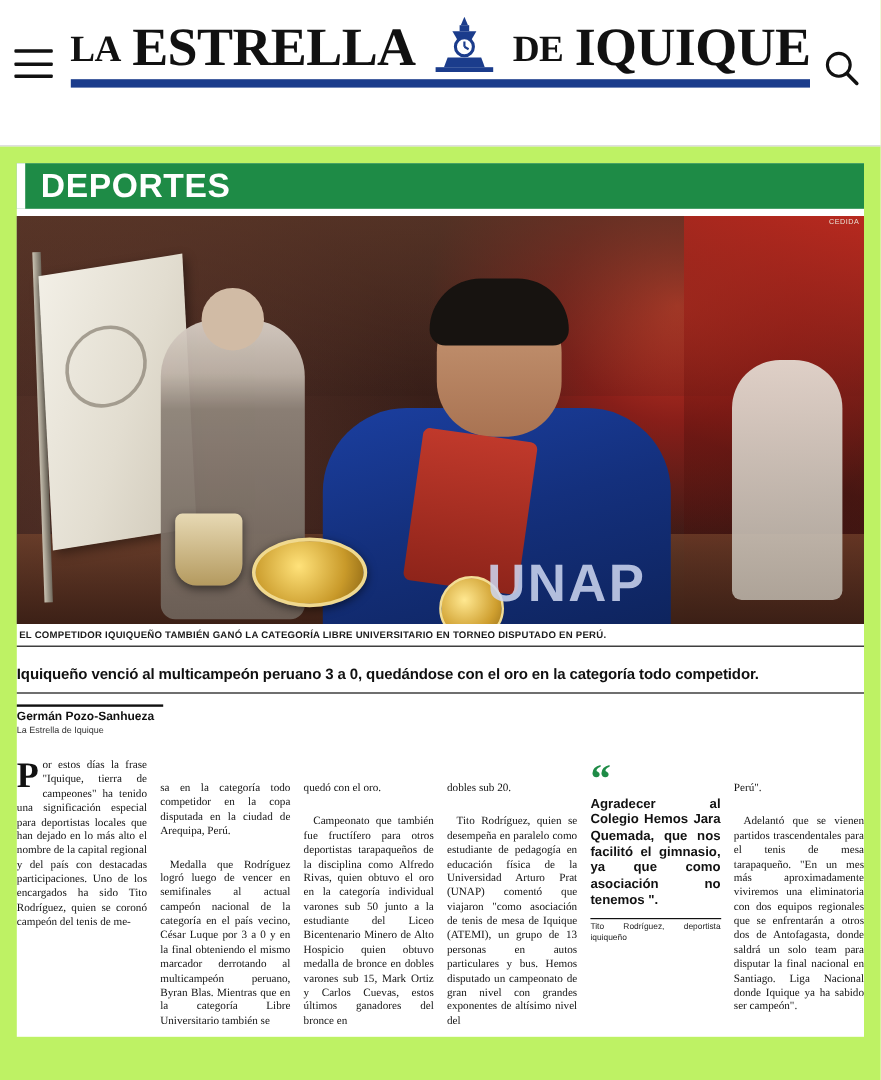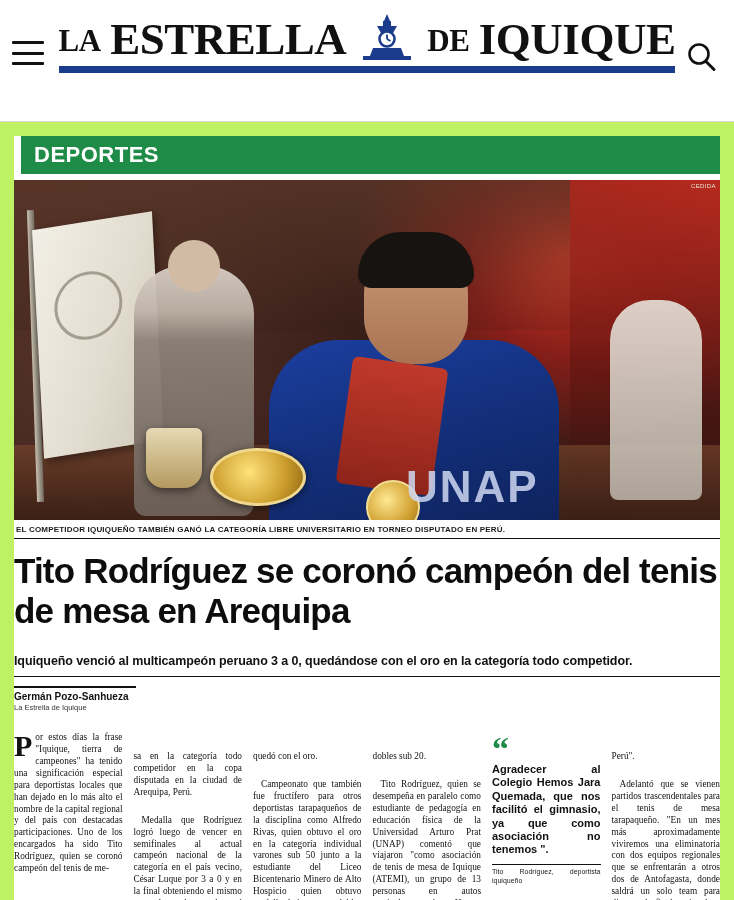--- a/index.html
+++ b/index.html
@@ -105,21 +105,21 @@
   .section-band::before {
     content: "";
     position: absolute;
     left: 0; top: 0; bottom: 0;
     width: 7px;
     background: #ffffff;
   }
   .section-label {
     color: #ffffff;
     font-weight: bold;
-    font-size: 22px;
+    font-size: 28px;
     letter-spacing: 0.5px;
     padding-left: 20px;
     font-family: "Liberation Sans", sans-serif;
   }
 
   .photo-wrap {
     position: relative;
     width: 100%;
     height: 340px;
     overflow: hidden;
@@ -424,21 +424,20 @@
       <div class="ph-athlete-hair"></div>
       <div class="ph-ribbon"></div>
       <div class="ph-medal-big"></div>
       <div class="ph-medal2"></div>
       <div class="ph-logo-unap">UNAP</div>
       <div class="credit">CEDIDA</div>
     </div>
 
     <div class="photo-caption">EL COMPETIDOR IQUIQUEÑO TAMBIÉN GANÓ LA CATEGORÍA LIBRE UNIVERSITARIO EN TORNEO DISPUTADO EN PERÚ.</div>
 
-    <h1 class="headline">Tito Rodríguez se coronó campeón del tenis de mesa en Arequipa</h1>
 
     <div class="lede">Iquiqueño venció al multicampeón peruano 3 a 0, quedándose con el oro en la categoría todo competidor.</div>
 
     <div class="byline">
       <div class="name">Germán Pozo-Sanhueza</div>
       <div class="outlet">La Estrella de Iquique</div>
     </div>
 
     <div class="columns">
 

